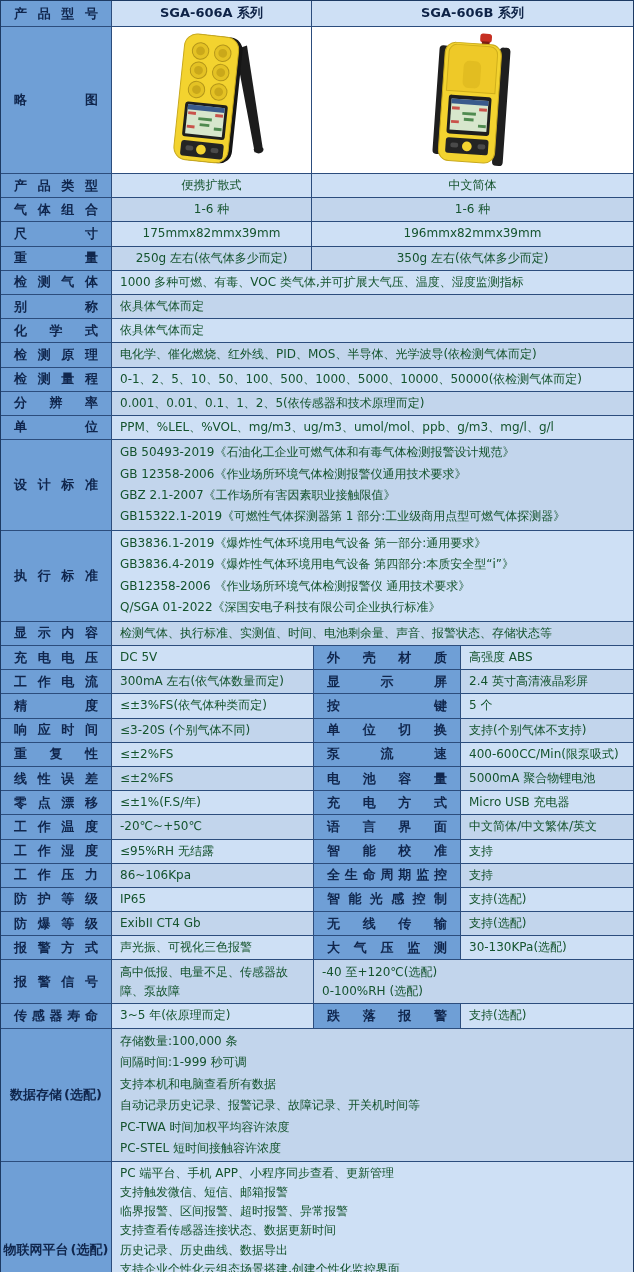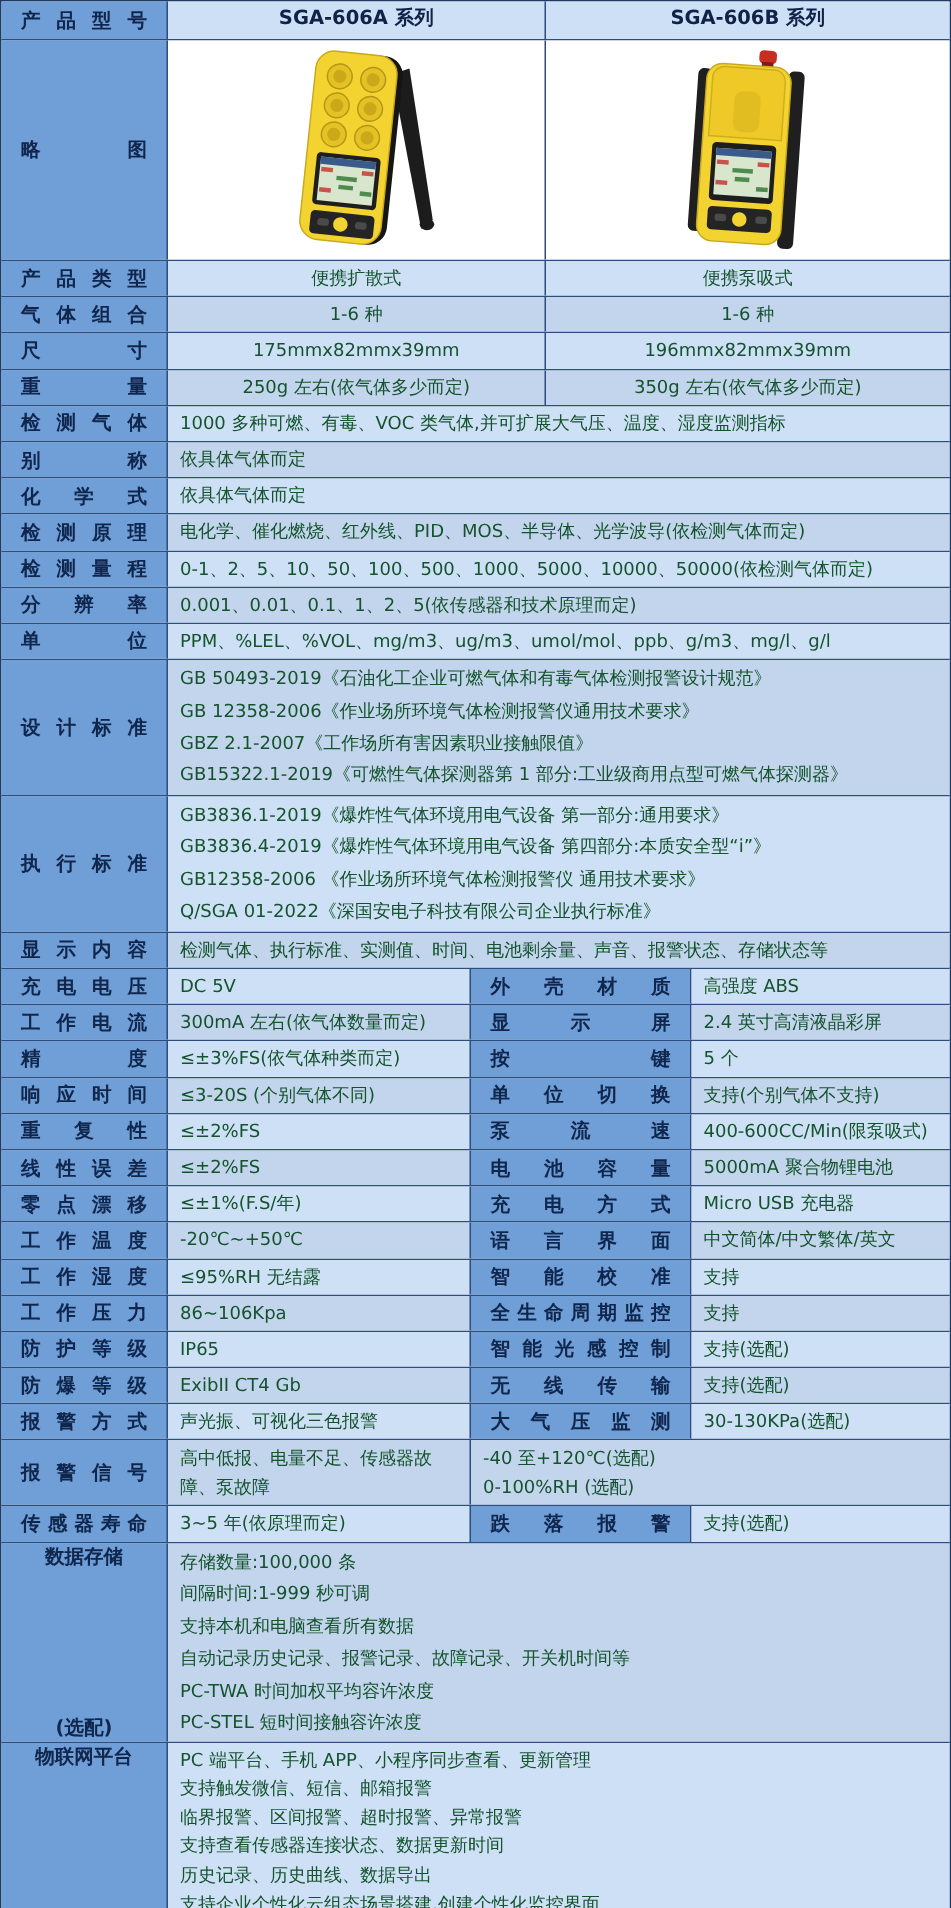--- a/index.html
+++ b/index.html
@@ -4,31 +4,31 @@
 <style>
   html,body{margin:0;padding:0;background:#fff;}
   body{width:634px;font-family:"DejaVu Sans","Liberation Sans",sans-serif;color:#152c52;}
   .table{width:634px;box-sizing:border-box;border:1px solid #1d3a63;border-bottom:2px solid #1d3a63;}
   .row{display:flex;border-bottom:1px solid #2c4d7d;box-shadow:inset 0 1px 0 rgba(255,255,255,.45);}
   .row:last-child{border-bottom:none;}
   .cell{box-sizing:border-box;border-right:1px solid #2c4d7d;display:flex;align-items:center;min-height:21px;}
   .cell:last-child{border-right:none;}
   
   .w-label{width:111px;flex:none;}
-  .w-a{width:252px;flex:none;}
+  .w-a{width:200px;flex:none;}
   .w-b{flex:1;}
   .w-full{flex:1;}
   .w-v1{width:202px;flex:none;}
   .w-l2{width:147px;flex:none;}
   .w-v2{flex:1;}
   
   .lbl{background:#6f9fd6;justify-content:center;}
   .lbl-inner{display:block;width:100%;padding:0 13px;font-weight:bold;font-size:13px;color:#10264d;
              text-align:justify;text-align-last:justify;white-space:nowrap;}
-  .lbl-col{flex-direction:column;justify-content:space-between;gap:2px;}
+  .lbl-col{justify-content:center;gap:2px;}
   .lbl-col .lbl-line{font-weight:bold;font-size:13px;color:#10264d;text-align:center;}
   
   .val{padding:2px 8px;font-size:12px;line-height:1.6;color:#14532d;}
   .center{justify-content:center;text-align:center;}
   .bold{font-weight:bold;font-size:13px;color:#0e2347;}
   .pre{white-space:pre-line;}
   .row:nth-child(odd) .val{background:#cee0f5;}
   .row:nth-child(even) .val{background:#c2d5ec;}
   .photo{background:#fff !important;justify-content:center;align-items:center;}
   
@@ -143,21 +143,21 @@
         </g>
       </svg>
     </div>
   </div>
 
   <div class="row r-s">
     <div class="cell w-label lbl">
         <span class="lbl-inner">产品类型</span>
       </div>
     <div class="cell w-a val center">便携扩散式</div>
-    <div class="cell w-b val center">便携泵吸式</div>
+    <div class="cell w-b val center">中文简体</div>
   </div>
   <div class="row r-s">
     <div class="cell w-label lbl">
         <span class="lbl-inner">气体组合</span>
       </div>
     <div class="cell w-a val center">1-6 种</div>
     <div class="cell w-b val center">1-6 种</div>
   </div>
   <div class="row r-s">
     <div class="cell w-label lbl">

